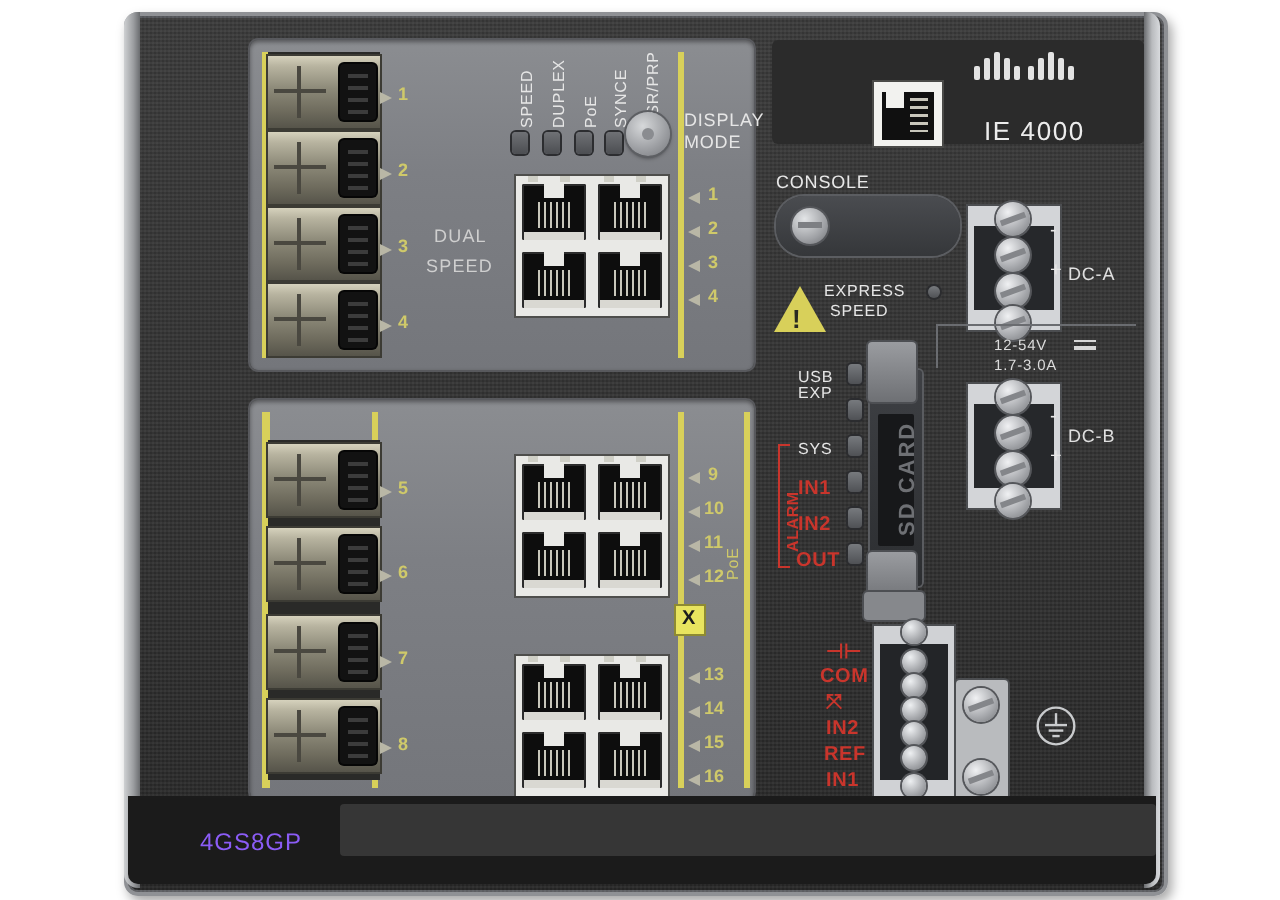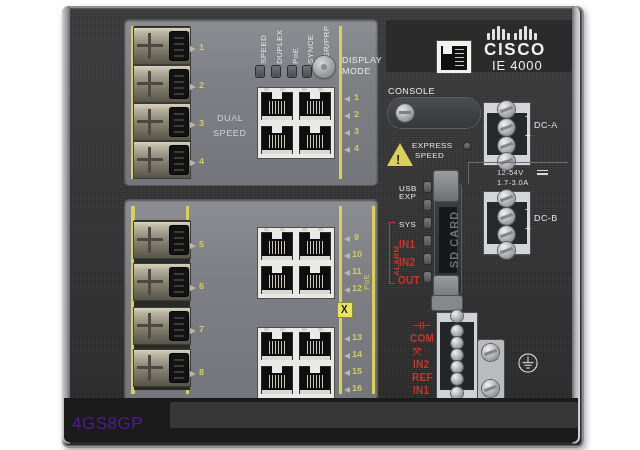--- a/index.html
+++ b/index.html
@@ -104,21 +104,21 @@
   .sdcard{position:absolute;width:26px;height:108px;background:linear-gradient(180deg,#3e4044,#2c2e31);
     box-shadow:0 0 0 1px #5a5c60;border-radius:2px;}
   .sdcard .slot{position:absolute;left:4px;top:22px;width:18px;height:66px;background:#17181a;border-radius:1px;}
   .sdlatch{position:absolute;width:24px;height:30px;background:linear-gradient(180deg,#9a9ca0,#6e7074);
     box-shadow:0 0 0 1px #4d4f53;border-radius:2px;}
 
   .grnd{position:absolute;width:22px;height:22px;}
   .grndlug{position:absolute;width:26px;height:62px;background:#b9bbbe;box-shadow:0 0 0 1px #4b4d50;border-radius:2px;}
 
   .modelbar{position:absolute;left:64px;top:398px;width:514px;height:44px;background:#1b1b1b;border-radius:0 0 5px 5px;}
-  .modeltxt{position:absolute;left:72px;top:414px;color:#4c1d95;font-size:17px;letter-spacing:.5px;}
+  .modeltxt{position:absolute;left:100px;top:414px;color:#8b5cf6;font-size:12px;letter-spacing:.5px;}
 
   .tophatch{position:absolute;left:386px;top:20px;width:186px;height:52px;background:#2b2b2b;border-radius:3px;}
 
   .cisco-logo{position:absolute;left:487px;top:26px;width:56px;height:14px;}
   .cisco-logo i{position:absolute;bottom:0;width:2.5px;background:#e3e3e3;border-radius:1px;}
   .ciscotxt{position:absolute;left:484px;top:40px;color:#f0f0f0;font-size:17px;font-weight:bold;letter-spacing:1.6px;}
   .ie4000{position:absolute;left:492px;top:58px;color:#ececec;font-size:13px;letter-spacing:.8px;}
 
   .xbox{position:absolute;width:14px;height:14px;background:#e8e45f;box-shadow:0 0 0 1px #8d8a32;}
   .xbox span{position:absolute;left:3px;top:1px;color:#1d1d1d;font-size:10px;font-weight:bold;}
@@ -141,21 +141,20 @@
       <i style="left:5px;height:11px"></i>
     <i style="left:10px;height:14px"></i>
       <i style="left:15px;height:11px"></i>
     <i style="left:20px;height:7px"></i>
       <i style="left:27px;height:7px"></i>
     <i style="left:32px;height:11px"></i>
       <i style="left:37px;height:14px"></i>
     <i style="left:42px;height:11px"></i>
       <i style="left:47px;height:7px"></i>
   </div>
-  <div class="ciscotxt">CISCO</div>
   <div class="ie4000">IE 4000</div>
 
   <div class="panel panel-top"></div>
   <div class="yellowbar" style="left:131px;top:26px;width:4px;height:153px"></div>
   <div class="yellowbar" style="left:186px;top:26px;width:3px;height:153px"></div>
 
   <div class="sfpcol" style="left:134px;top:26px;height:153px">
     <div class="sfp" style="top:2px">
         <div class="lever">
           <i style="top:5px"></i>
@@ -297,21 +296,21 @@
   <div class="sdlatch" style="left:434px;top:276px;height:26px"></div>
   <div style="position:absolute;left:432px;top:296px;width:30px;height:14px;background:#86888c;box-shadow:0 0 0 1px #4d4f53;border-radius:2px"></div>
 
   <div class="dcblk" style="left:484px;top:103px">
     <div class="body"></div>
     <div class="scrw" style="left:14px;top:-2px"></div>
     <div class="scrw" style="left:14px;top:16px"></div>
     <div class="scrw" style="left:14px;top:34px"></div>
     <div class="scrw" style="left:14px;top:50px"></div>
   </div>
-  <div class="lbl" style="left:534px;top:120px;font-size:9px;color:#e0e0e0">DC-A</div>
+  <div class="lbl" style="left:534px;top:132px;font-size:9px;color:#e0e0e0">DC-A</div>
   <div class="lbl" style="left:525px;top:110px;font-size:10px">-</div>
   <div class="lbl" style="left:525px;top:130px;font-size:10px">+</div>
 
   <div class="lbl" style="left:497px;top:168px;font-size:7.5px;color:#dcdcdc">12-54V</div>
   <div class="lbl" style="left:497px;top:178px;font-size:7.5px;color:#dcdcdc">1.7-3.0A</div>
   <div style="position:absolute;left:537px;top:170px;width:11px;height:1px;background:#d8d8d8"></div>
   <div style="position:absolute;left:537px;top:173px;width:11px;height:1px;background:#d8d8d8;border-top:1px dotted #d8d8d8"></div>
 
   <div class="dcblk" style="left:484px;top:192px">
     <div class="body"></div>

